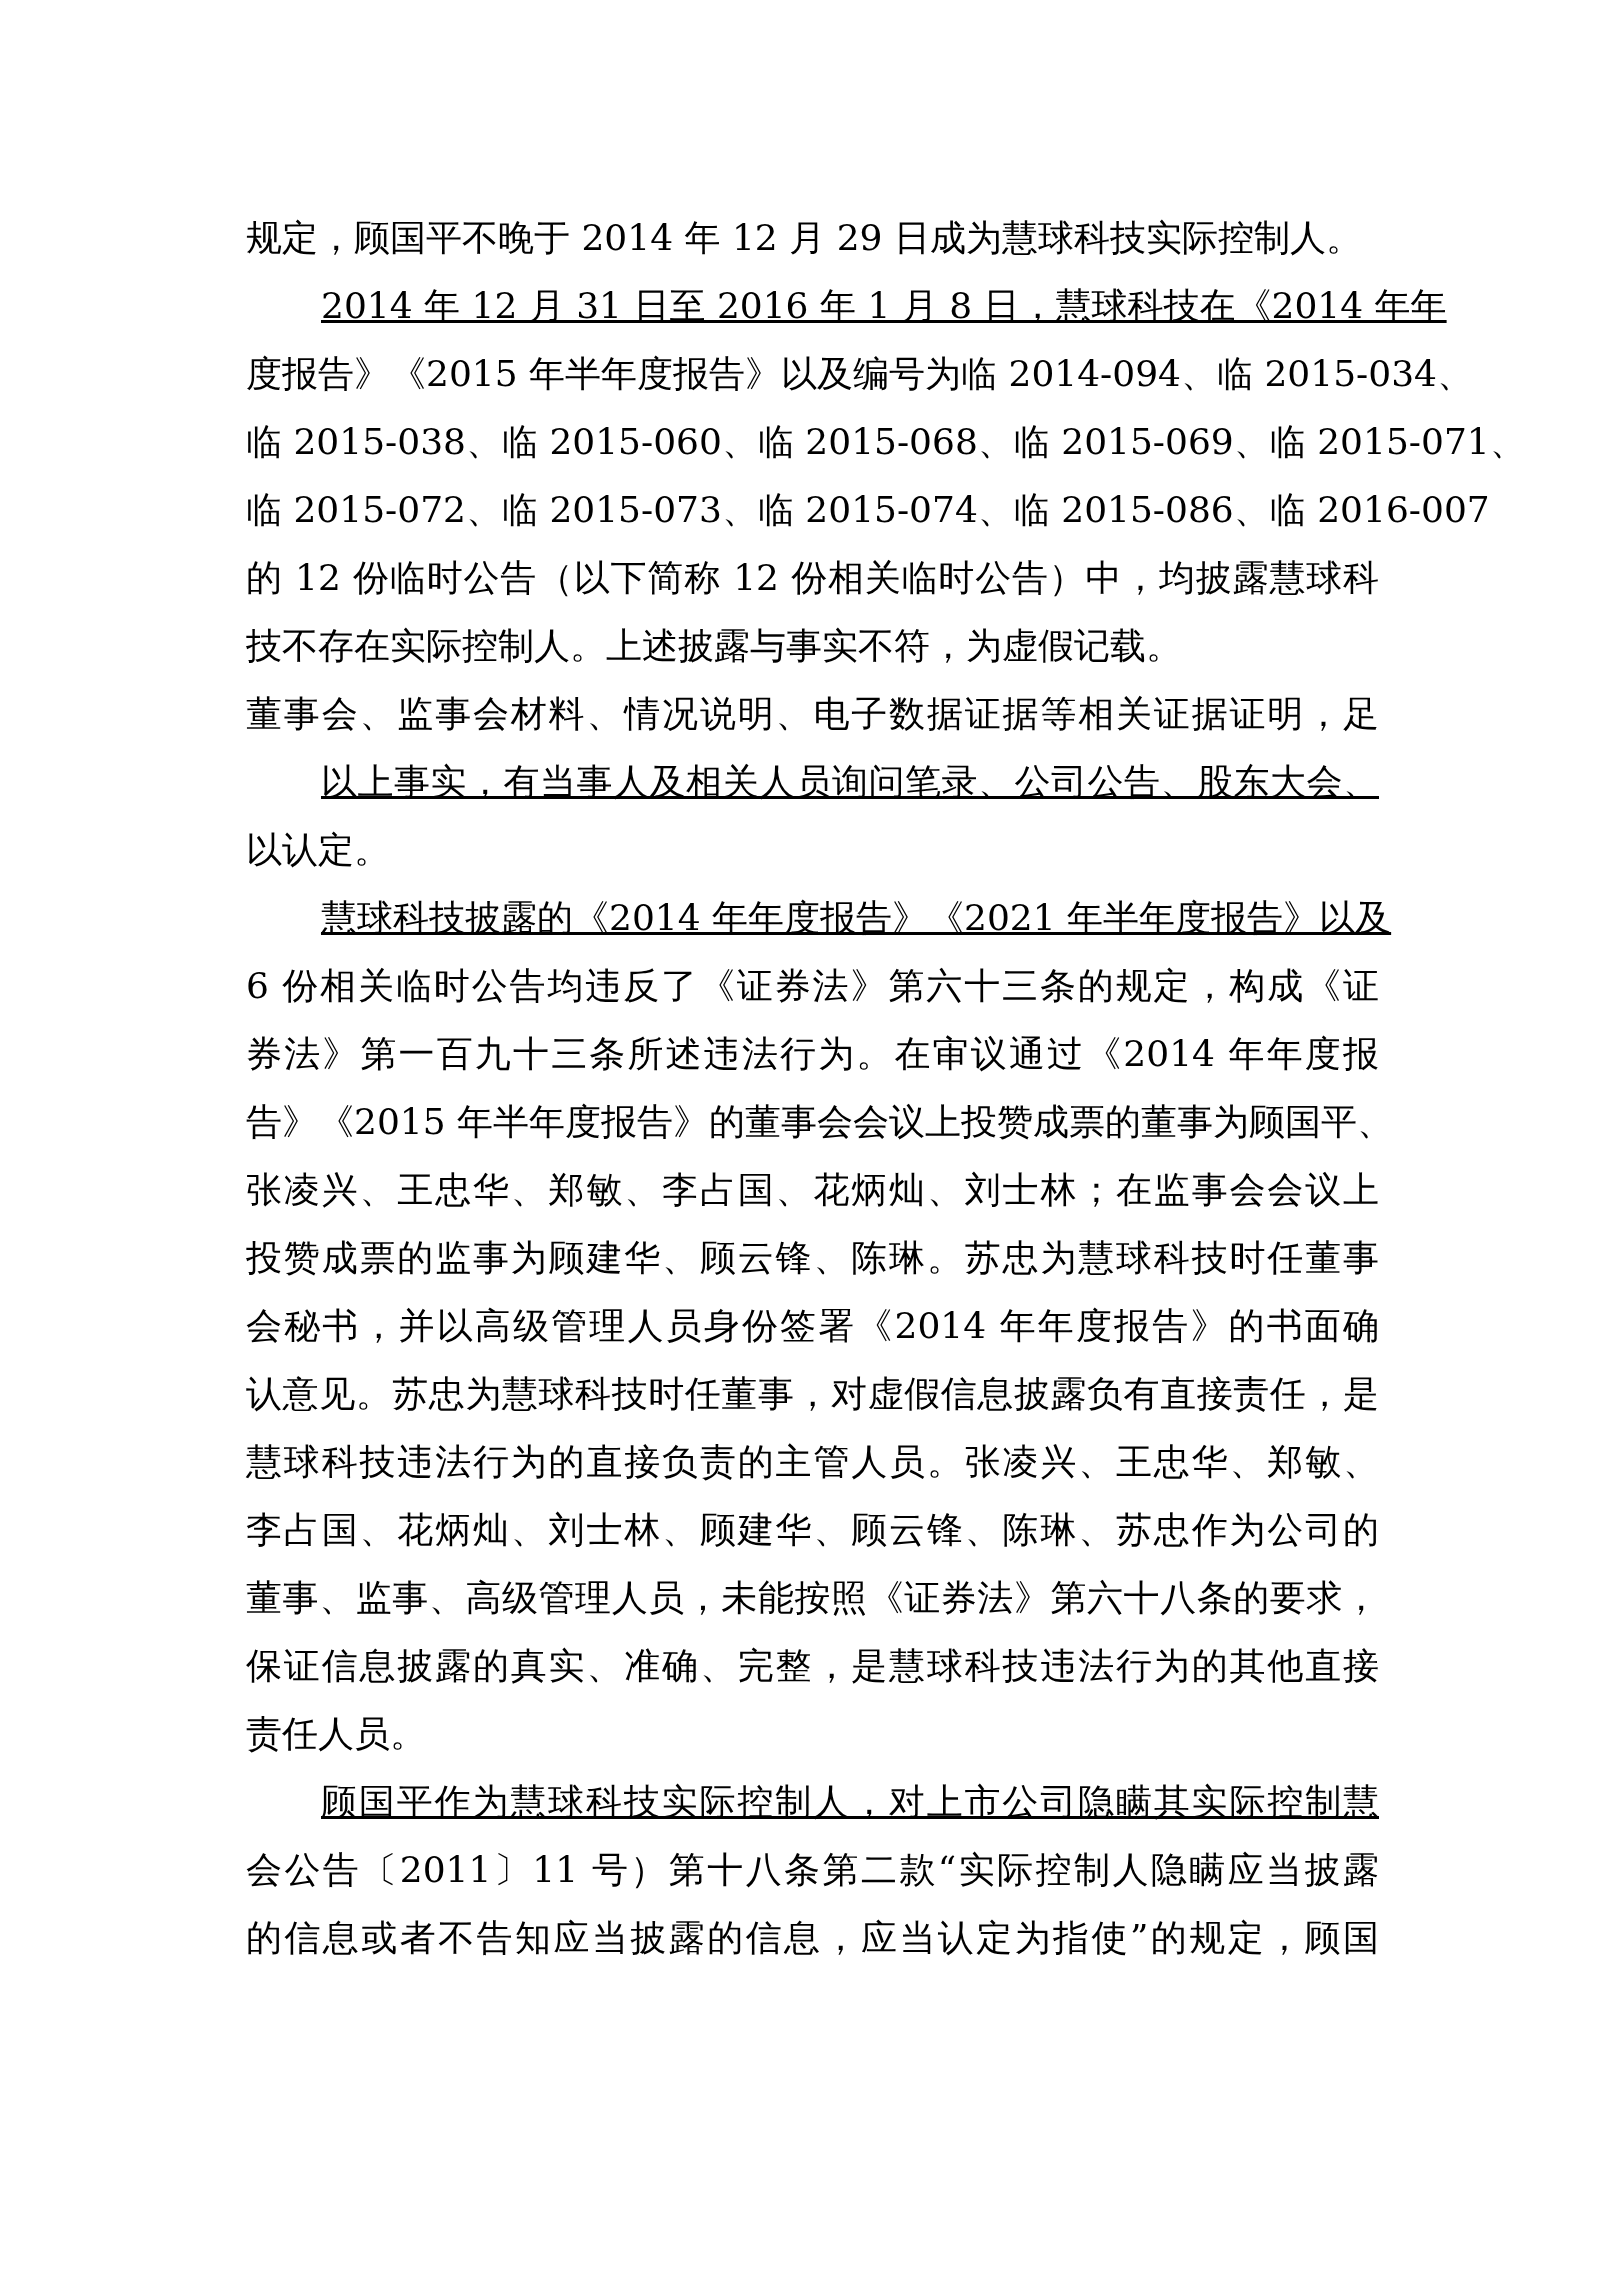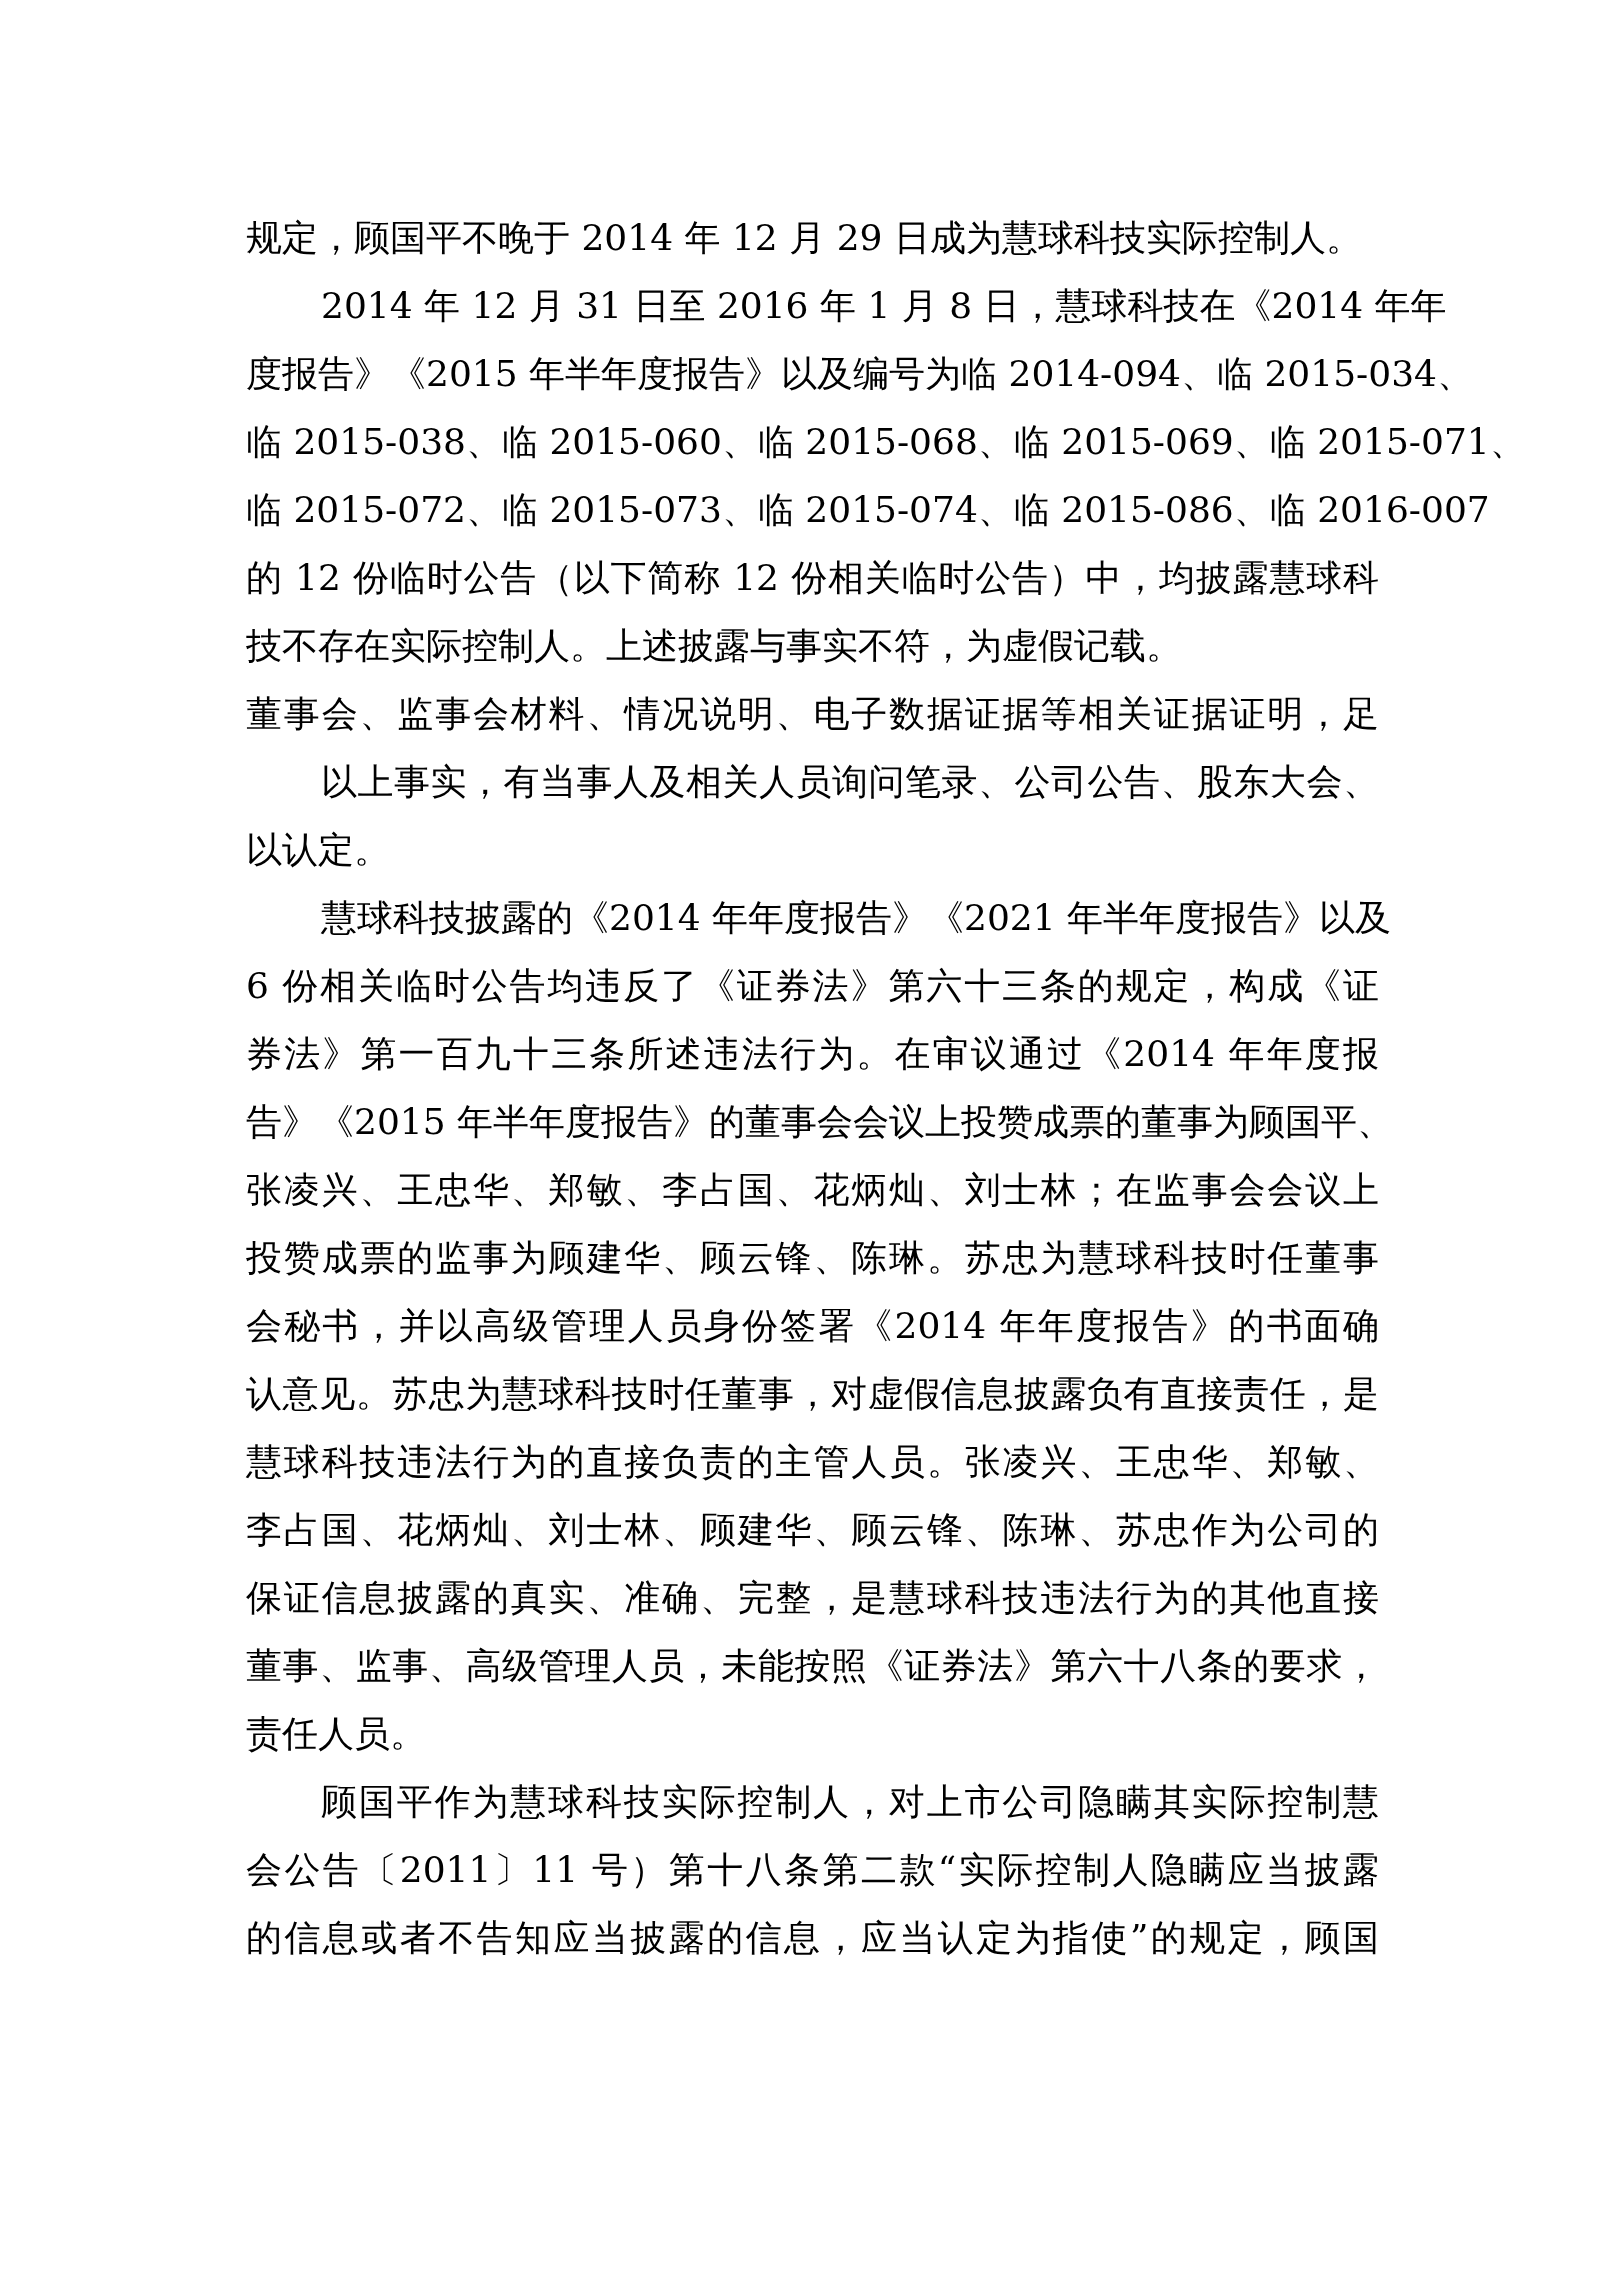--- a/index.html
+++ b/index.html
@@ -37,20 +37,21 @@
     white-space: nowrap;
     text-align: justify;
     text-align-last: justify;
     letter-spacing: 0;
   }
   .line.last {
     text-align-last: left;
   }
   .line.indent {
     padding-left: 75px;
+    text-decoration: underline;
   }
   .paragraph {
     display: block;
   }
 </style>
 </head>
 <body>
 
 <div class="page">
   <div class="body-text">
@@ -78,22 +79,22 @@
       <span class="line indent">慧球科技披露的《2014 年年度报告》《2021 年半年度报告》以及</span>
       <span class="line">6 份相关临时公告均违反了《证券法》第六十三条的规定，构成《证</span>
       <span class="line">券法》第一百九十三条所述违法行为。在审议通过《2014 年年度报</span>
       <span class="line">告》《2015 年半年度报告》的董事会会议上投赞成票的董事为顾国平、</span>
       <span class="line">张凌兴、王忠华、郑敏、李占国、花炳灿、刘士林；在监事会会议上</span>
       <span class="line">投赞成票的监事为顾建华、顾云锋、陈琳。苏忠为慧球科技时任董事</span>
       <span class="line">会秘书，并以高级管理人员身份签署《2014 年年度报告》的书面确</span>
       <span class="line">认意见。苏忠为慧球科技时任董事，对虚假信息披露负有直接责任，是</span>
       <span class="line">慧球科技违法行为的直接负责的主管人员。张凌兴、王忠华、郑敏、</span>
       <span class="line">李占国、花炳灿、刘士林、顾建华、顾云锋、陈琳、苏忠作为公司的</span>
+      <span class="line">董事、监事、高级管理人员，未能按照《证券法》第六十八条的要求，</span>
       <span class="line">保证信息披露的真实、准确、完整，是慧球科技违法行为的其他直接</span>
-      <span class="line">董事、监事、高级管理人员，未能按照《证券法》第六十八条的要求，</span>
       <span class="line last">责任人员。</span>
     </div>
 
     <div class="paragraph">
       <span class="line indent">顾国平作为慧球科技实际控制人，对上市公司隐瞒其实际控制慧</span>
       <span class="line">会公告〔2011〕11 号）第十八条第二款“实际控制人隐瞒应当披露</span>
       <span class="line">的信息或者不告知应当披露的信息，应当认定为指使”的规定，顾国</span>
     </div>
 
   </div>

